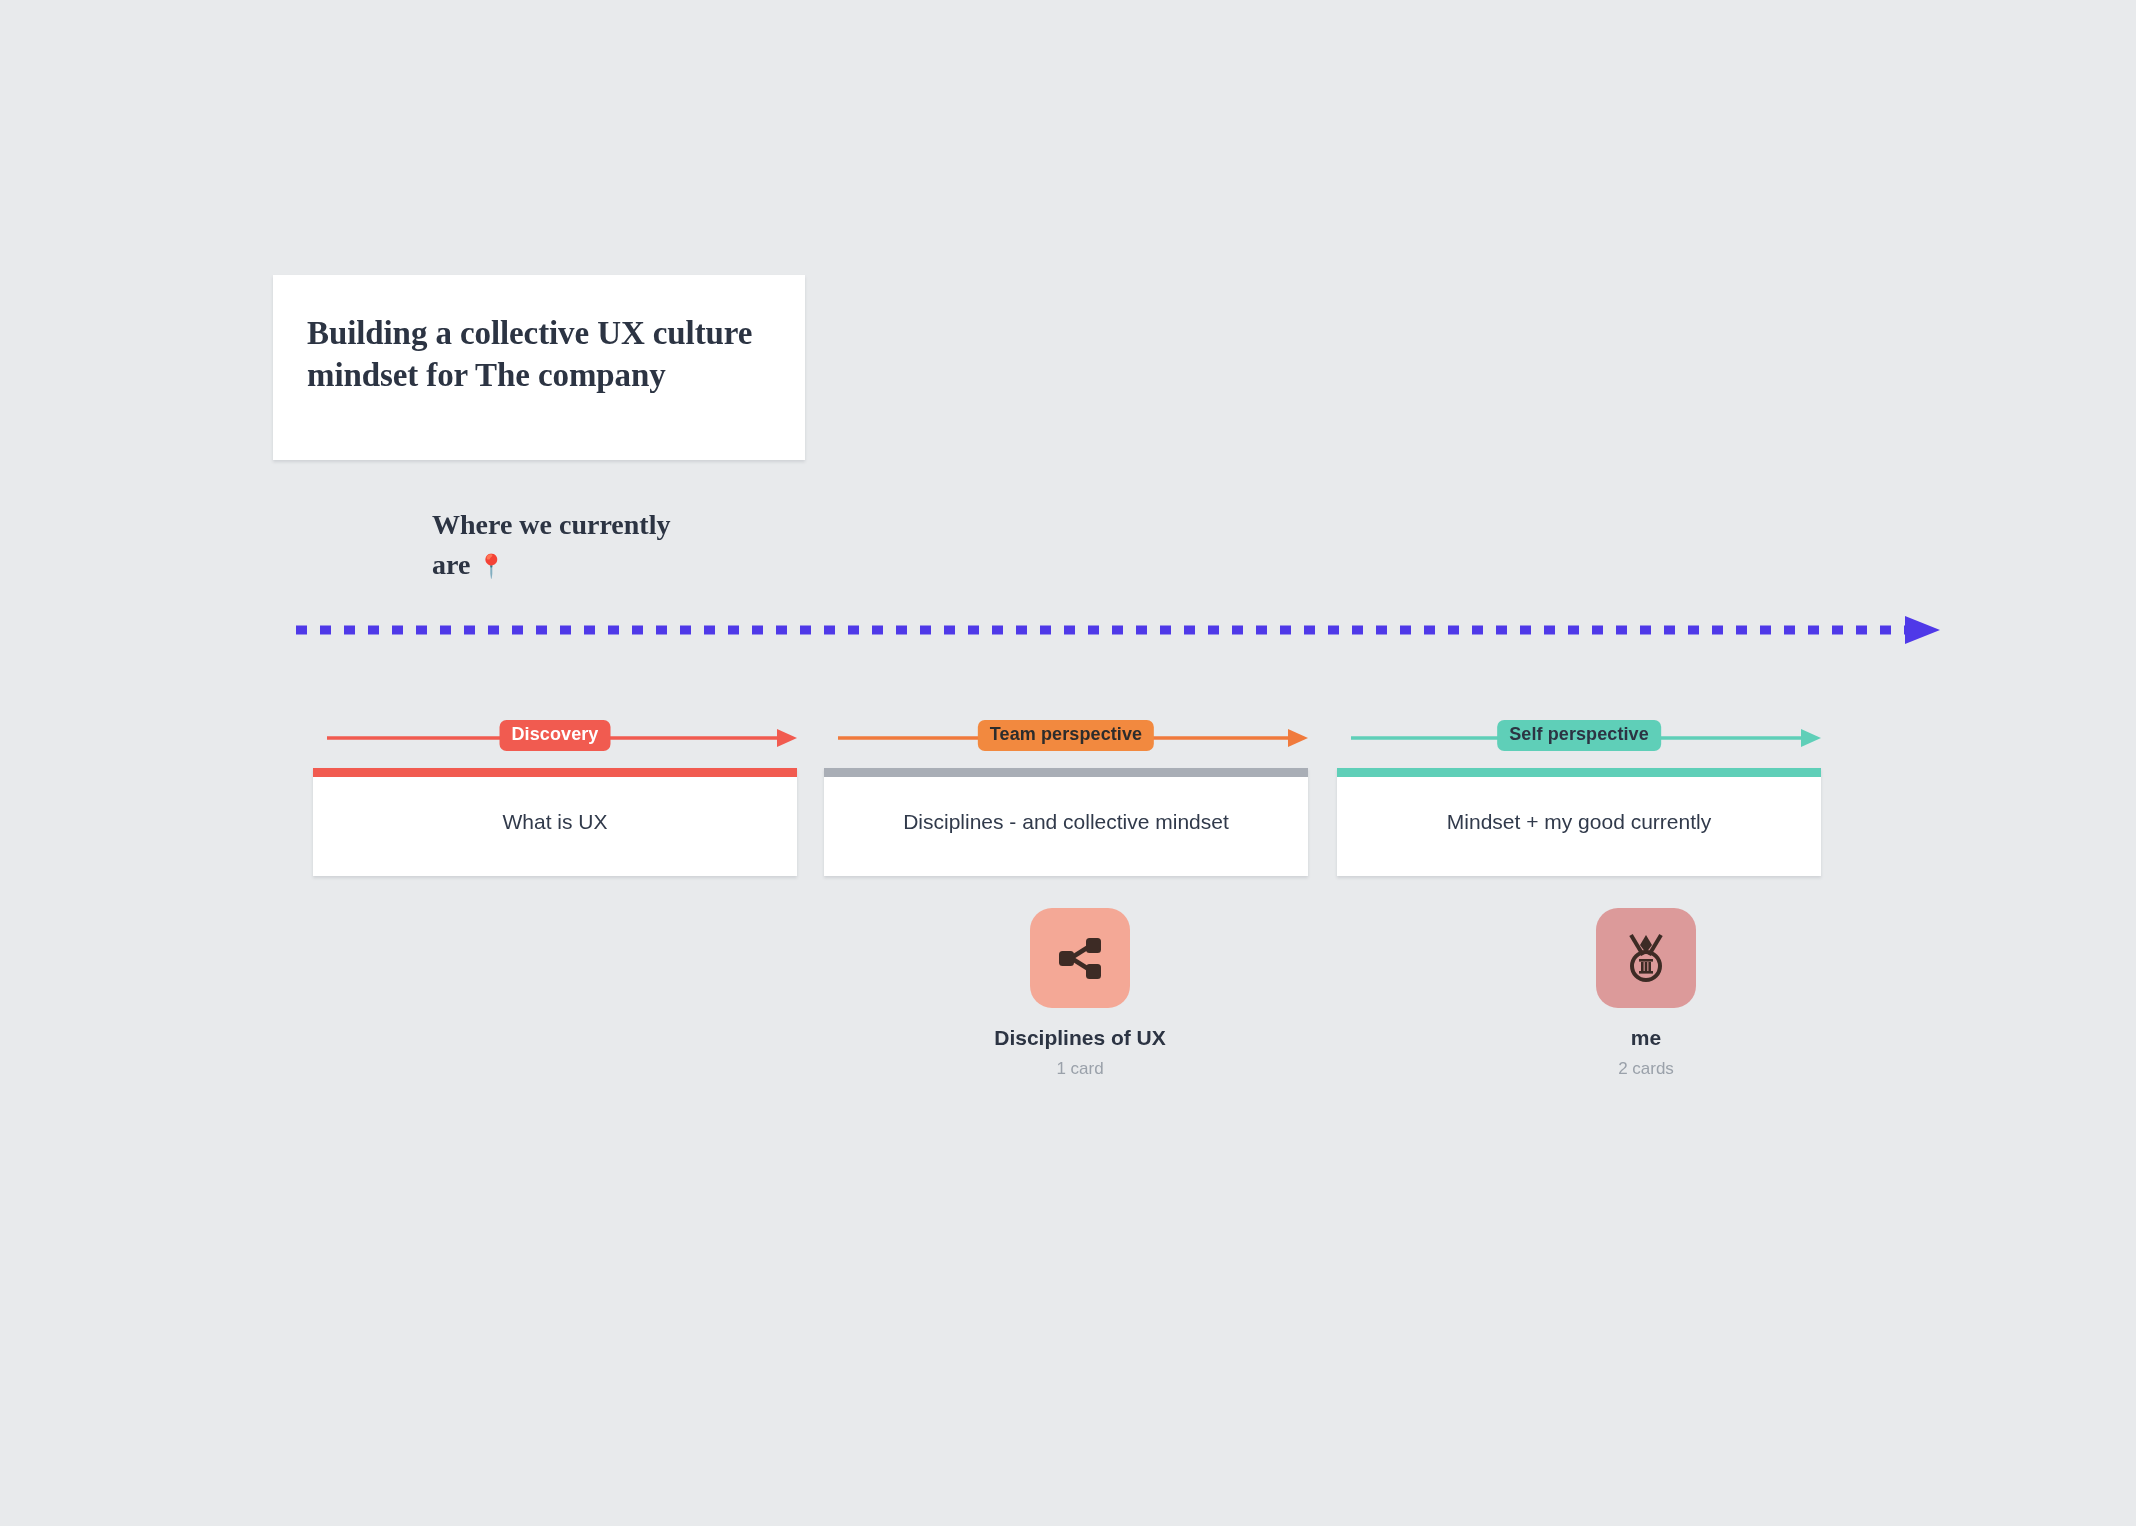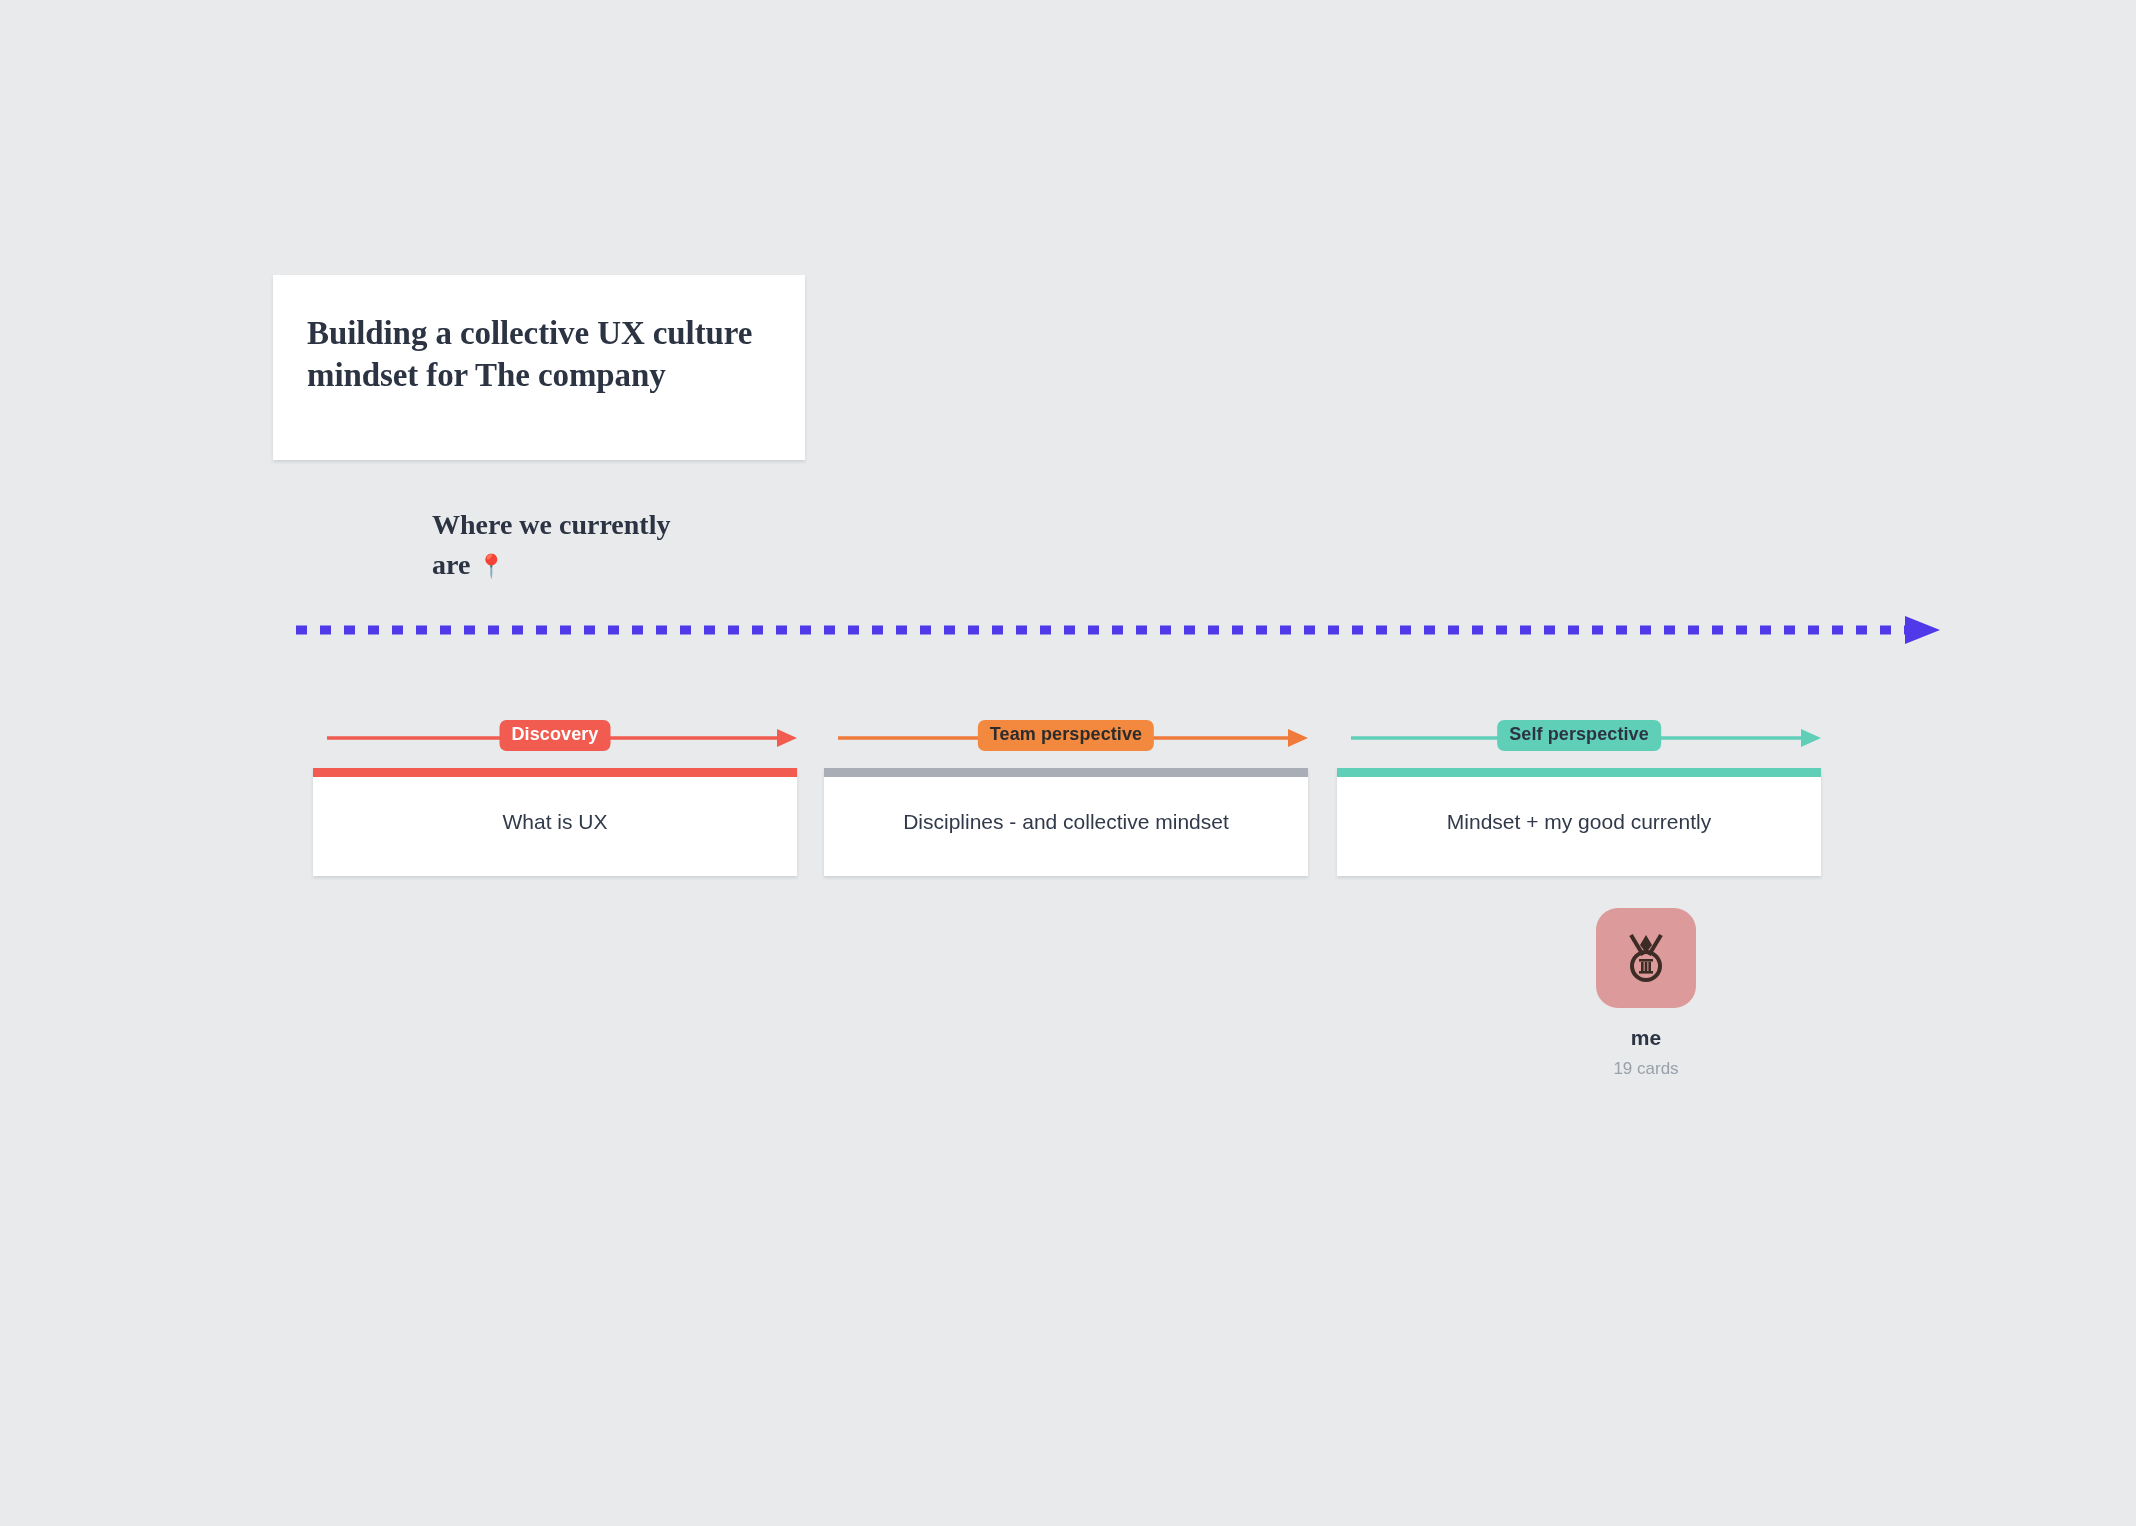--- a/index.html
+++ b/index.html
@@ -213,32 +213,45 @@
         <polygon points="450,13 470,22 450,31" fill="#5fcfb8"></polygon>
       </svg>
     </div>
     <div class="phase-label" style="background:#5fcfb8;color:#2c3443;">Self perspective</div>
     <div class="phase-card">
       <div class="phase-card-bar" style="background:#5fcfb8;"></div>
       <div class="phase-card-title">Mindset + my good currently</div>
     </div>
   </div>
 
+  <div class="tile tile-1">
+    <div class="tile-square" style="background:#f4a896;">
+      <svg width="52" height="52" viewBox="0 0 52 52">
+        <line x1="17" y1="26" x2="36" y2="14" stroke="#3d2b25" stroke-width="4.5"></line>
+        <line x1="17" y1="26" x2="36" y2="38" stroke="#3d2b25" stroke-width="4.5"></line>
+        <rect x="5" y="19" width="15" height="15" rx="3.5" fill="#3d2b25"></rect>
+        <rect x="32" y="6" width="15" height="15" rx="3.5" fill="#3d2b25"></rect>
+        <rect x="32" y="32" width="15" height="15" rx="3.5" fill="#3d2b25"></rect>
+      </svg>
+    </div>
+    <div class="tile-label">Disciplines of UX</div>
+    <div class="tile-count">1 card</div>
+  </div>
 
   <div class="tile tile-2">
     <div class="tile-square" style="background:#dc9a9a;">
       <svg width="54" height="54" viewBox="0 0 54 54">
         <path d="M12 4 L24 24" stroke="#3d2b25" stroke-width="4" fill="none" stroke-linecap="butt"></path>
         <path d="M42 4 L30 24" stroke="#3d2b25" stroke-width="4" fill="none" stroke-linecap="butt"></path>
         <path d="M27 4 L21 14 L27 22 L33 14 L27 4 Z" fill="#3d2b25"></path>
         <circle cx="27" cy="35" r="14" fill="none" stroke="#3d2b25" stroke-width="4"></circle>
         <rect x="20" y="28" width="14" height="2.6" fill="#3d2b25"></rect>
         <rect x="20" y="40" width="14" height="2.6" fill="#3d2b25"></rect>
         <rect x="22" y="31" width="2.6" height="9" fill="#3d2b25"></rect>
         <rect x="25.7" y="31" width="2.6" height="9" fill="#3d2b25"></rect>
         <rect x="29.4" y="31" width="2.6" height="9" fill="#3d2b25"></rect>
       </svg>
     </div>
     <div class="tile-label">me</div>
-    <div class="tile-count">19 cards</div>
+    <div class="tile-count">2 cards</div>
   </div>
 
 </div>
 
 </body></html>

